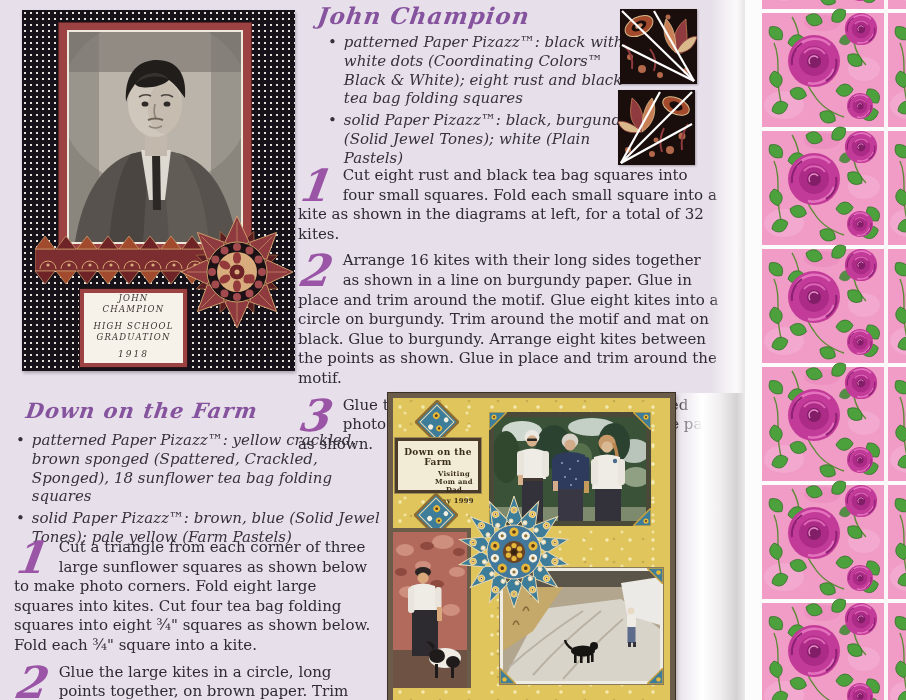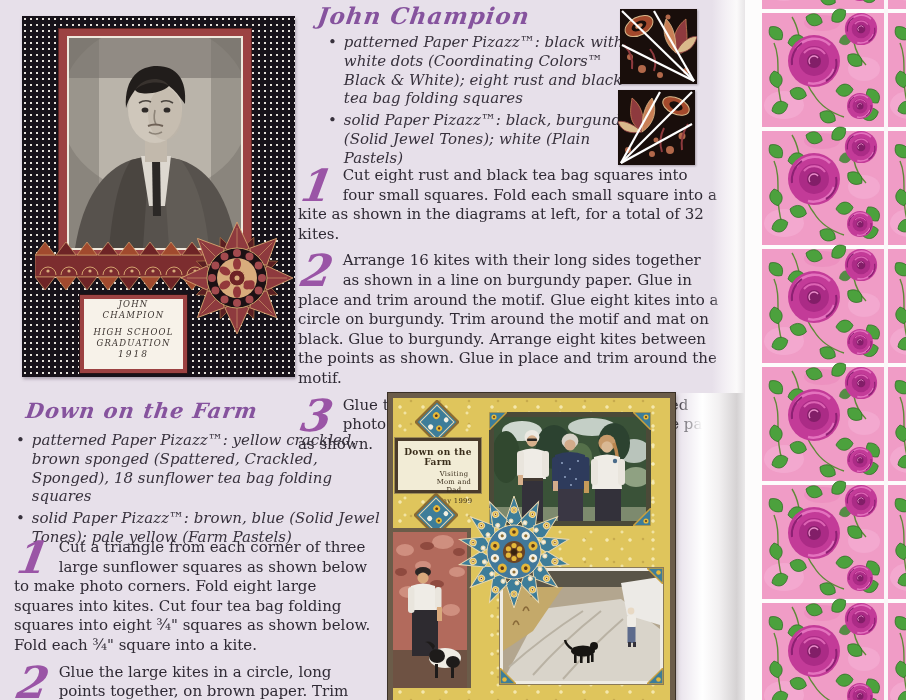--- a/index.html
+++ b/index.html
@@ -20,62 +20,62 @@
     float:left;font-style:italic;font-weight:bold;color:#9a55a6;
     font-size:44px;line-height:36px;margin:3px 10px 0 4px;transform:skewX(-10deg);
   }
   .step-text{font-size:15px;line-height:1.24;color:#2f2a34;}
   
   .bullets{position:absolute;}
   .bullet{display:flex;font-style:italic;font-size:15px;line-height:1.25;margin-bottom:3px;}
   .bullet .dot{margin:0 7px 0 0;font-style:normal;}
   
   #champion-card{
-    position:absolute;left:22px;top:16px;width:273px;height:361px;
+    position:absolute;left:22px;top:10px;width:273px;height:361px;
     background-color:#17121a;
     background-image:radial-gradient(circle, rgba(242,238,230,.95) 0 .7px, transparent 1.5px);
     background-size:6px 6px;
     box-shadow:1px 2px 3px rgba(60,50,70,.35);
   }
   #champion-photo-mat{
     position:absolute;left:36px;top:12px;width:194px;height:230px;
     background:#9c4242;box-shadow:inset 0 0 0 1px #5e2424;
   }
   #champion-photo{
     position:absolute;left:11px;top:10px;width:172px;height:210px;
     background:#8e8880;box-shadow:0 0 0 2px #efe9dd;
   }
   #champion-plaque{
     position:absolute;left:58px;top:279px;width:99px;height:70px;
     background:#f7f2e9;border:4px solid #9c4242;box-shadow:0 0 0 1px #2a1416;
     text-align:center;font-style:italic;color:#3c3430;
   }
   #champion-plaque .cap-line{font-size:8.5px;letter-spacing:1.2px;line-height:11px;}
   #champion-plaque .sp{height:6px;}
-  #champion-plaque .yr{font-size:9px;letter-spacing:2px;margin-top:0;}
+  #champion-plaque .yr{font-size:9px;letter-spacing:2px;margin-top:6px;}
   .abs{position:absolute;}
   
   #farm-page{
     position:absolute;left:388px;top:393px;width:287px;height:317px;
     border:5px solid #6b5c49;outline:1px solid #3a3026;box-sizing:border-box;
     background-color:#dfc55c;
     background-image:
       radial-gradient(circle at 7px 9px, rgba(249,240,193,.8) 0 1.2px, transparent 2.2px),
       radial-gradient(circle at 18px 3px, rgba(171,139,58,.45) 0 .9px, transparent 1.7px),
       radial-gradient(circle at 12px 15px, rgba(249,240,193,.7) 0 1px, transparent 1.9px);
     background-size:23px 19px,29px 23px,31px 17px;
     box-shadow:2px 2px 4px rgba(90,80,70,.4);
   }
   #farm-plaque{
     position:absolute;left:2px;top:40px;width:86px;height:55px;
     background:#f2ecd6;border:3px solid #4a3b2b;box-shadow:0 0 0 1px #9c8a55;
     text-align:center;color:#3a2d1b;box-sizing:border-box;
   }
   #farm-plaque .t{font-size:9px;font-weight:bold;letter-spacing:.4px;margin-top:6px;}
-  #farm-plaque .s{font-size:6.8px;font-weight:normal;margin-top:3px;letter-spacing:.3px;padding-left:32px;}
+  #farm-plaque .s{font-size:6.8px;font-weight:bold;margin-top:3px;letter-spacing:.3px;padding-left:32px;}
   .photo-frame-olive{border:5px solid #4b4a38;box-shadow:inset 0 0 0 2px #e9e4d8;background:#3a5238;}
   .photo-frame-white{border:3px solid #efece4;box-shadow:0 0 0 1px #8a7a58;background:#cfc6b6;}
   
   #band-top{
     position:absolute;left:712px;top:0;width:33px;height:393px;
     background:linear-gradient(to right, rgba(231,224,234,0), #f3eff4 40%, #fbfafa 75%, #e8e5e7 100%);
   }
   #band-bottom{
     position:absolute;left:676px;top:393px;width:69px;height:307px;
     background:linear-gradient(to right, rgba(231,224,234,0), #ffffff 38%, #f2f0f1 62%, #d5d2d3 88%, #ebe9ea);

